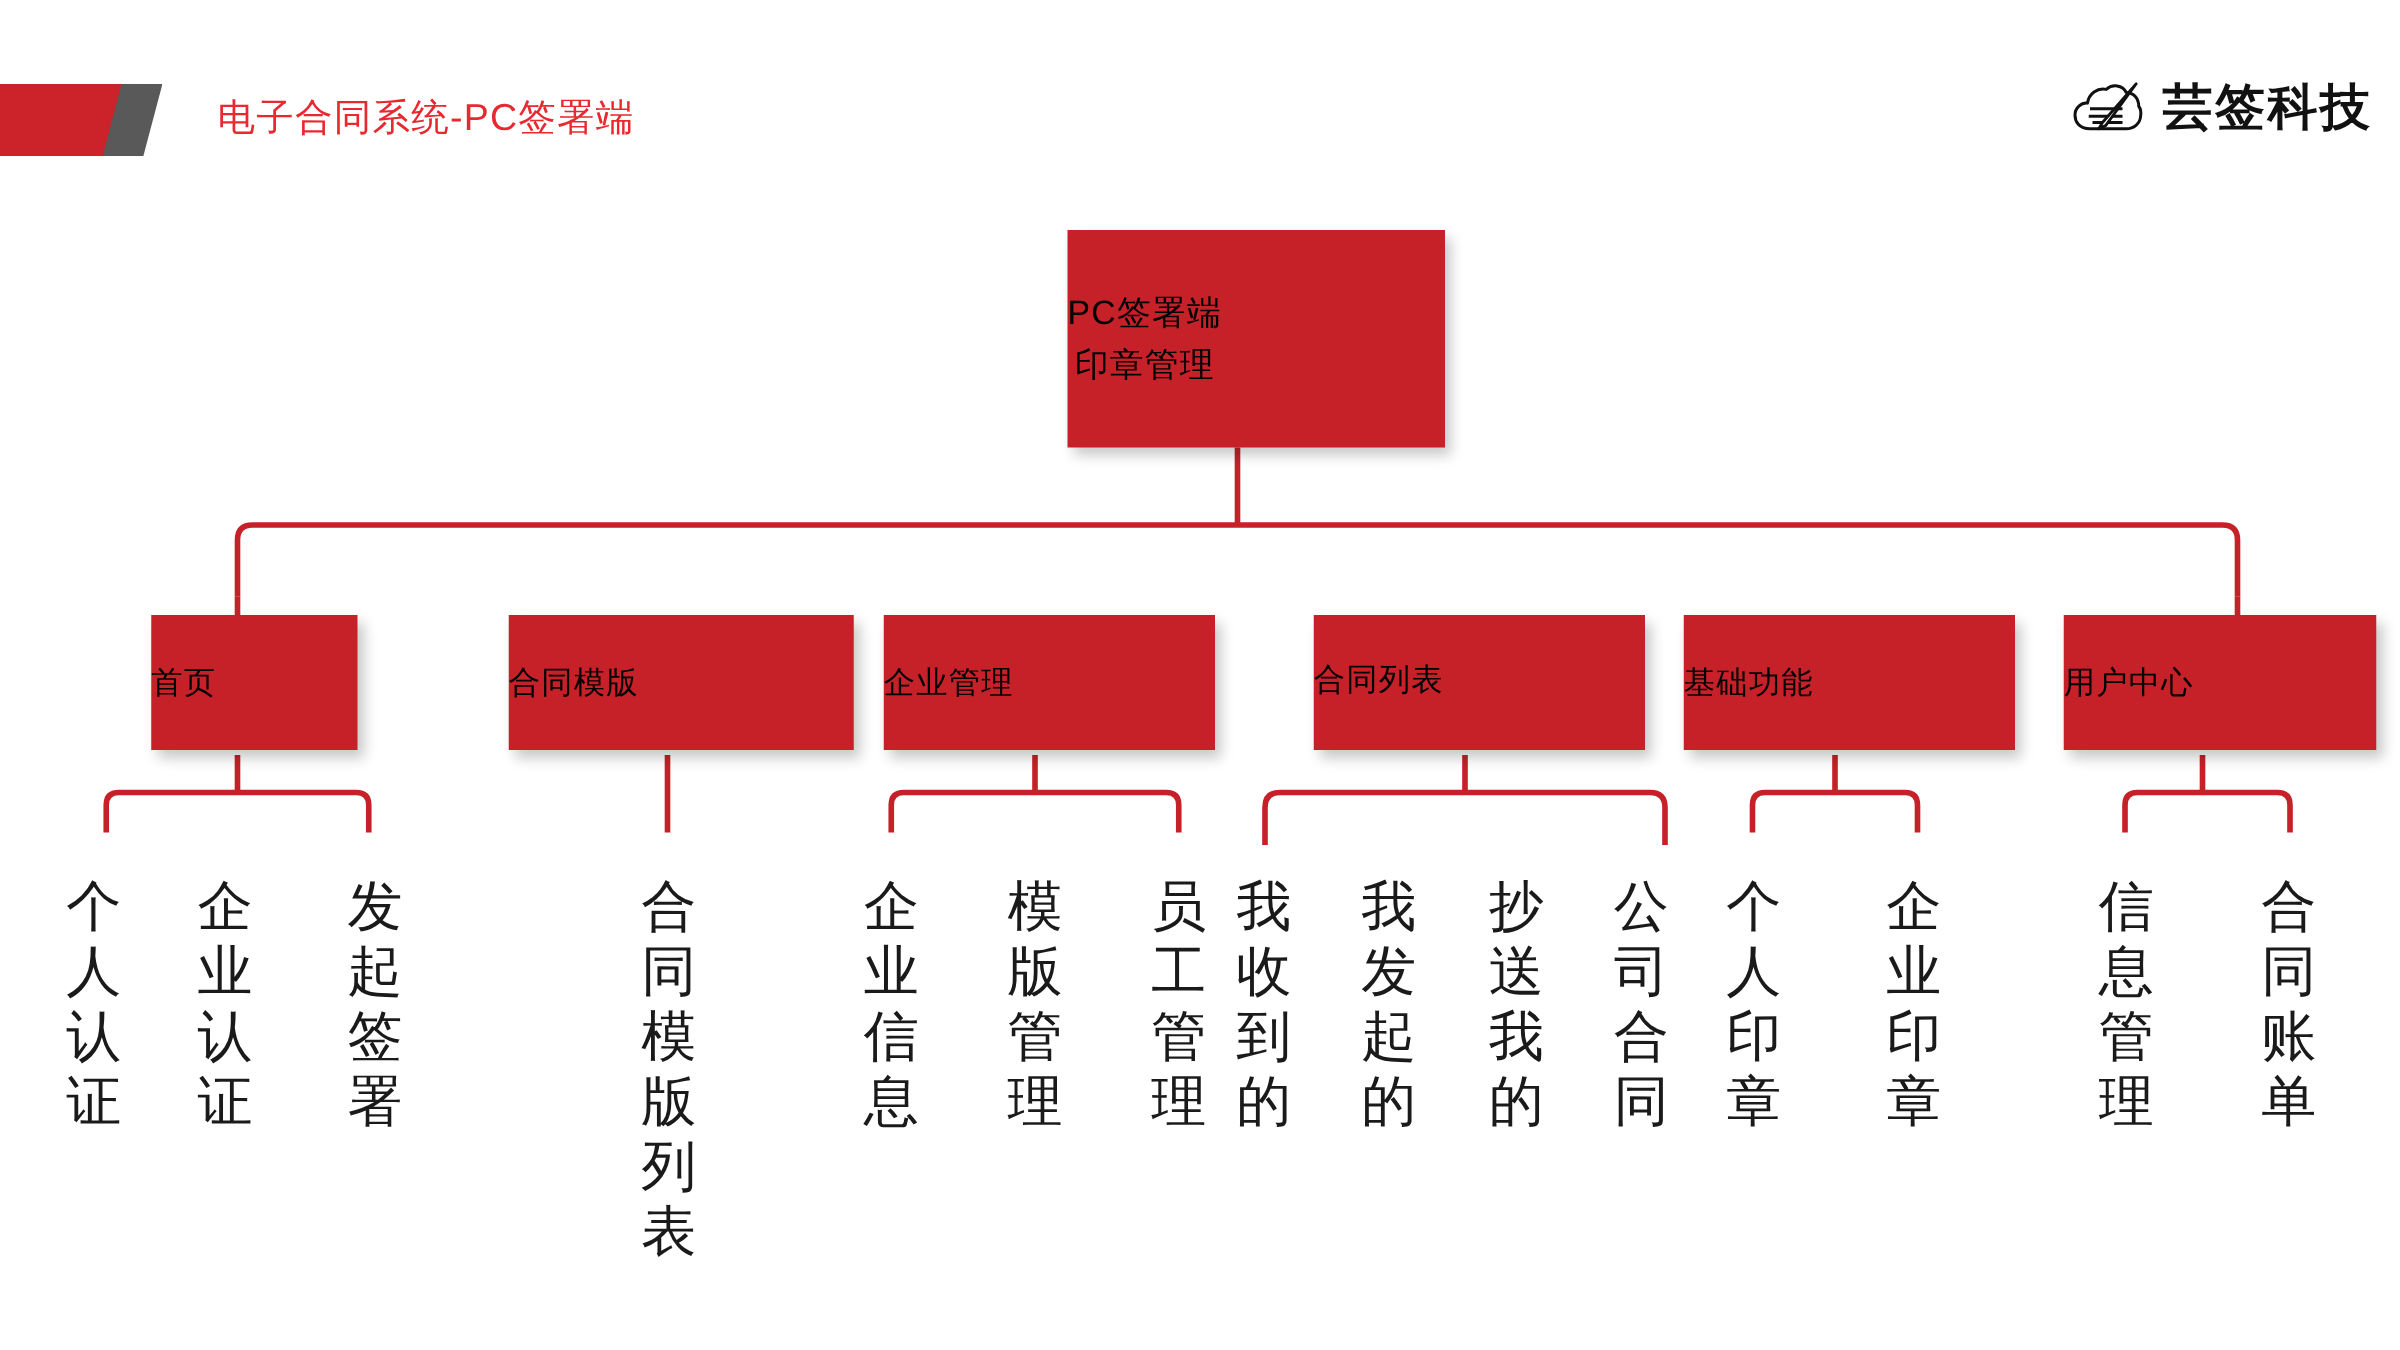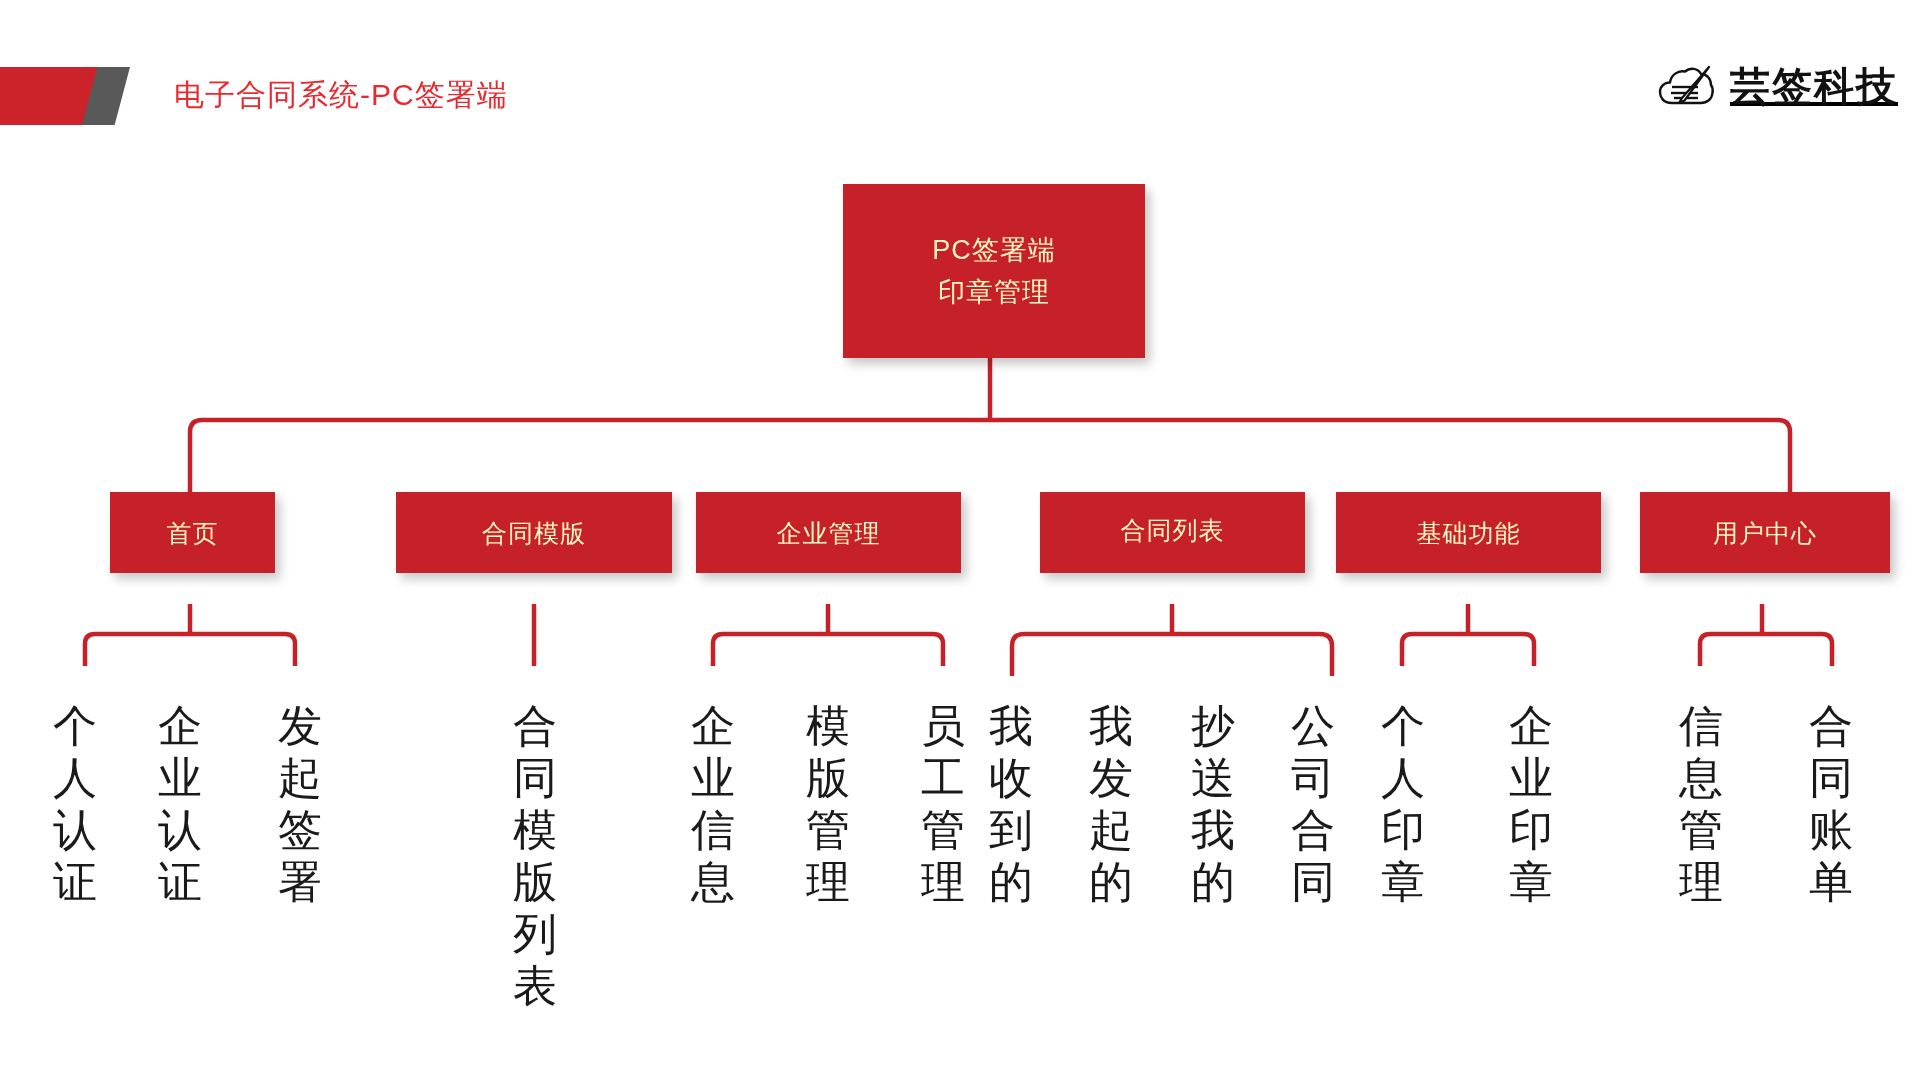--- a/index.html
+++ b/index.html
@@ -25,47 +25,48 @@
     clip-path:polygon(32% 0, 100% 0, 68% 100%, 0 100%);
   }
   .hdr-title{
     position:absolute;left:174px;top:58px;
     font-size:30px;line-height:74px;
     color:#E8292F;letter-spacing:1px;white-space:nowrap;
     font-weight:400;
   }
   .brand{
     position:absolute;right:22px;top:62px;
-    display:flex;align-items:center;gap:10px;text-decoration:underline;
+    display:flex;align-items:center;gap:10px;
   }
   .brand-icon{width:62px;height:42px;display:block;}
   .brand-name{
     font-size:40px;line-height:48px;color:#111111;
     letter-spacing:2px;white-space:nowrap;font-weight:600;
   }
 
   
   #wires{position:absolute;left:0;top:0;width:1920px;height:1080px;pointer-events:none;}
 
   
   .node{
     position:absolute;
     background:#C62128;
     box-shadow:5px 6px 10px rgba(0,0,0,0.22);
-    color:#fef9c3;
-    display:flex;align-items:center;justify-content:center;
+    color:#000000;
+    display:flex;align-items:center;
     text-align:center;
     box-sizing:border-box;
+    margin-left:11px;
   }
   .node.root{
     left:843px;top:184px;width:302px;height:174px;
     font-size:27px;line-height:42px;letter-spacing:1px;
   }
   .node.lvl2{
-    height:81px;
+    height:108px;
     font-size:25px;line-height:34px;letter-spacing:1px;
   }
 
   
   .leaf{
     position:absolute;
     top:700px;
     width:46px;
     font-size:44px;
     line-height:52px;

